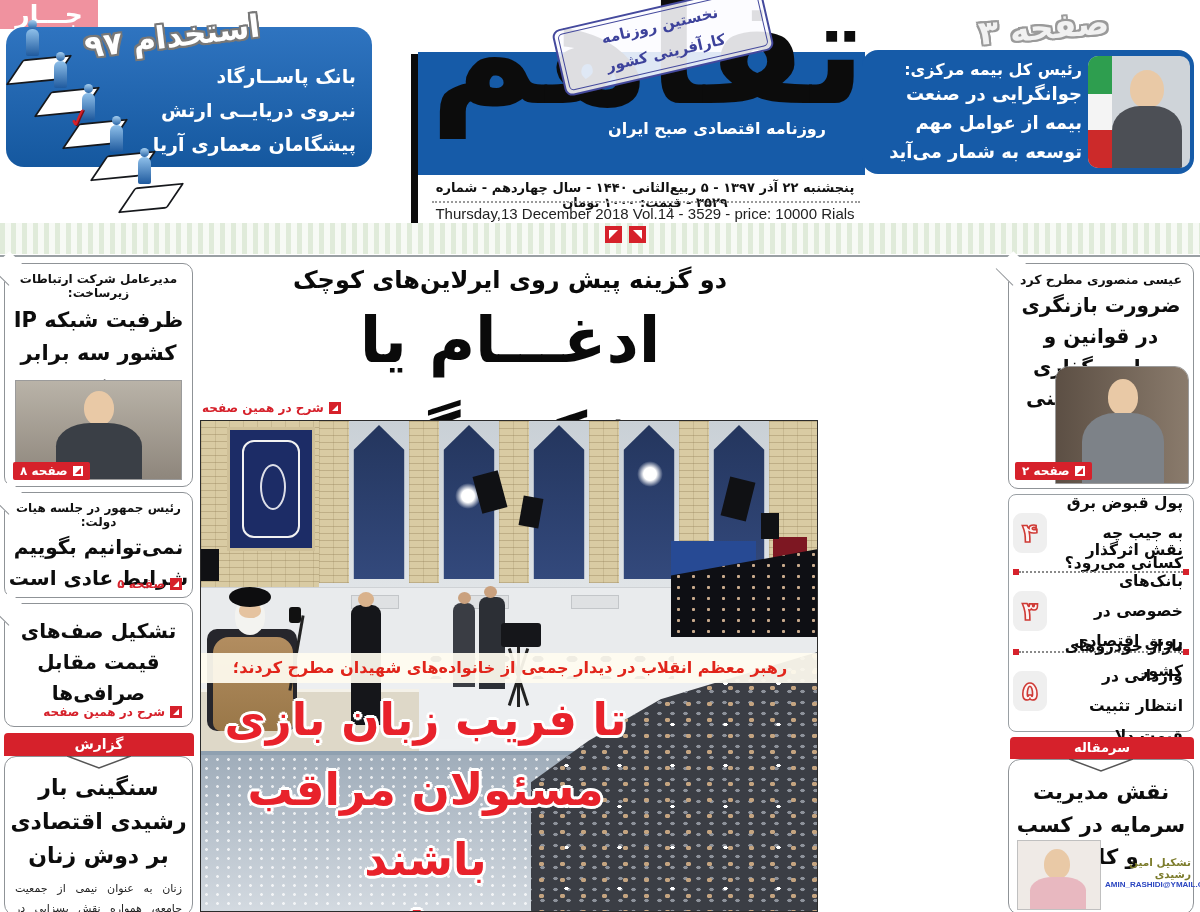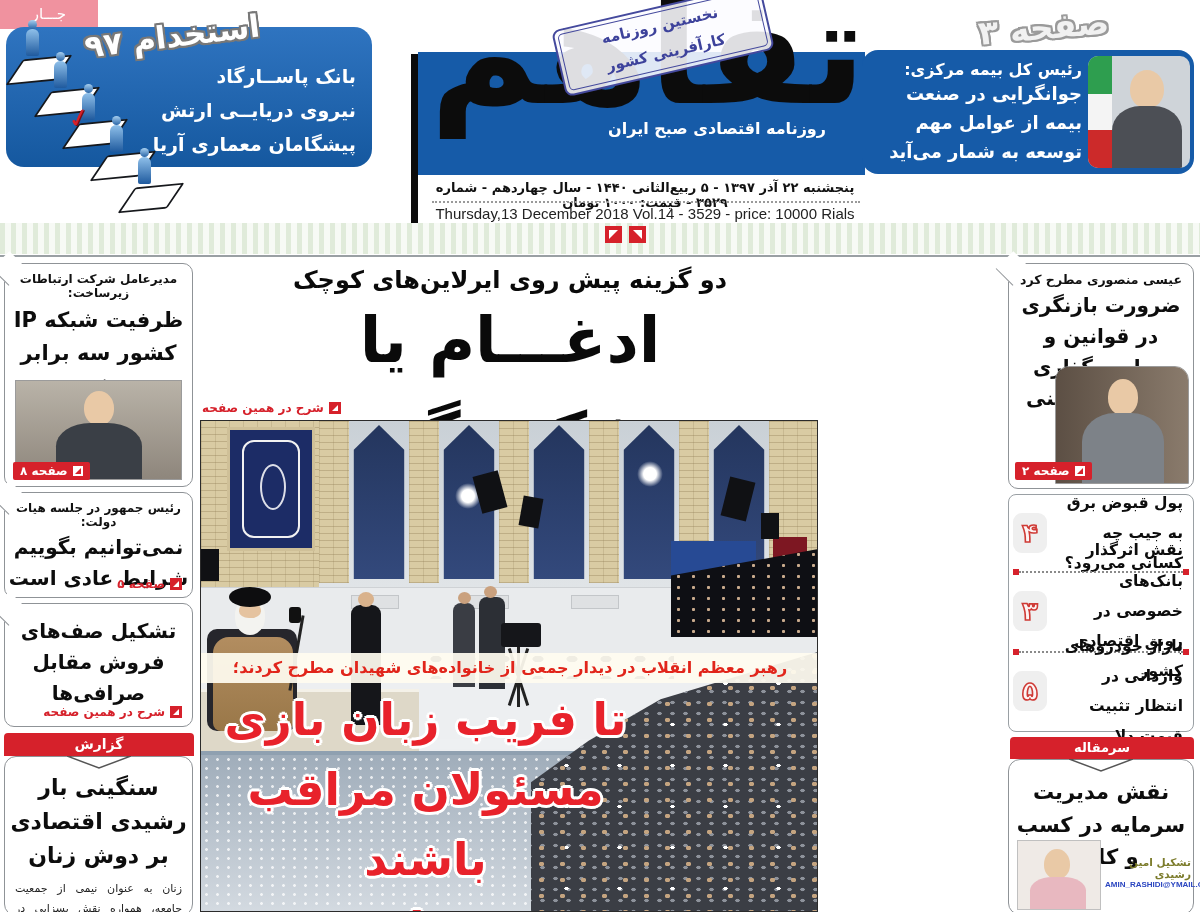--- a/index.html
+++ b/index.html
@@ -6,21 +6,21 @@
   html,body { background:#e8e8e8; }
   body { font-family:"DejaVu Sans", sans-serif; }
   #page {
     position:relative; width:1200px; height:912px; margin:0 auto;
     background:#ffffff; overflow:hidden;
   }
   .abs { position:absolute; }
 
   
   .corner-tag { left:0; top:0; width:98px; height:29px; background:#f0929f;
-    color:#fff; font-weight:normal; font-size:15px; line-height:29px; text-align:center; }
+    color:#fff; font-weight:bold; font-size:25px; line-height:29px; text-align:center; }
   .ad-banner { left:6px; top:27px; width:366px; height:140px;
     background:linear-gradient(180deg,#2f74c0,#15589f); border-radius:18px; }
   .ad-text { right:16px; top:32px; width:210px; direction:rtl; text-align:right;
     color:#fff; font-weight:bold; font-size:19px; line-height:34px; }
   .figures { left:-4px; top:-14px; width:200px; height:190px; }
   .cbox { position:absolute; width:46px; height:26px; background:#fff;
     border:2px solid #16181c; transform:skewX(-38deg) rotate(-6deg); border-radius:2px; }
   .person { position:absolute; width:13px; height:27px;
     background:linear-gradient(180deg,#8fc0ea,#1f5a9e); border-radius:6px 6px 2px 2px; }
   .person::before { content:""; position:absolute; top:-9px; left:2px; width:9px; height:9px;
@@ -284,21 +284,21 @@
   <div class="box cut" style="left:4px;top:492px;width:189px;height:106px">
     <div class="kick">رئیس جمهور در جلسه هیات دولت:</div>
     <div class="btitle" style="font-size:20px;margin-top:3px">نمی‌توانیم بگوییم شرایط عادی است</div>
     <div class="red-ref" style="right:10px;bottom:6px">
       <span class="ref-ico"></span>
       <span>صفحه ۵</span>
     </div>
   </div>
 
   <div class="box cut" style="left:4px;top:603px;width:189px;height:124px">
-    <div class="btitle" style="font-size:20px;margin-top:12px">تشکیل صف‌های فروش مقابل صرافی‌ها</div>
+    <div class="btitle" style="font-size:20px;margin-top:12px">تشکیل صف‌های قیمت مقابل صرافی‌ها</div>
     <div class="red-ref" style="right:10px;bottom:7px">
       <span class="ref-ico"></span>
       <span>شرح در همین صفحه</span>
     </div>
   </div>
 
   <div class="red-tab" style="left:4px;top:733px;width:190px;height:23px;font-size:14px;line-height:23px">گزارش</div>
   <div class="box" style="left:4px;top:756px;width:189px;height:160px;border-radius:12px">
     <svg class="notch" width="64" height="13">
       <polygon points="0,0 64,0 32,12" fill="#ffffff" stroke="#555" stroke-width="1.5"></polygon>

